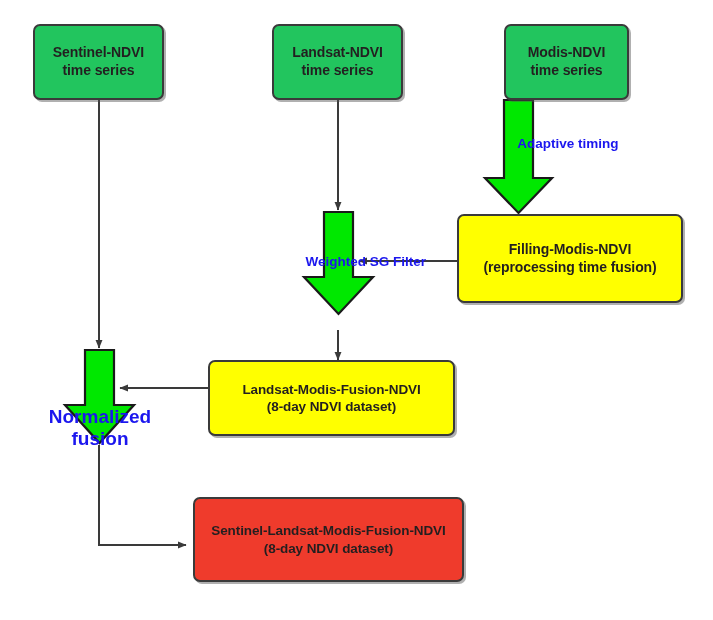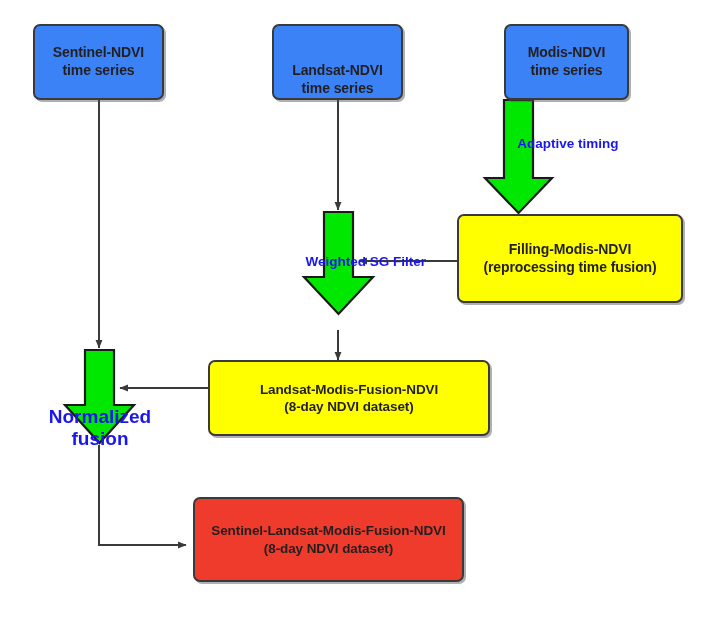--- a/index.html
+++ b/index.html
@@ -25,21 +25,21 @@
     display: flex;
     align-items: center;
     justify-content: center;
     text-align: center;
     color: #231f20;
     font-weight: bold;
     line-height: 1.28;
     box-shadow: 2px 2px 0 rgba(80,80,80,0.45);
     letter-spacing: -0.1px;
   }
-  .node-cyan { background: #3b82f6; }
+  .node-cyan { background: #22c55e; }
   .node-yellow { background: #ffff00; justify-content: center; }
   .node-red { background: #ef3b2c; }
 
   .node .lines { width: 100%; padding: 0 4px; box-sizing: border-box; }
   .node .l { display: block; white-space: nowrap; }
 
   .blue-label {
     position: absolute;
     color: #1b16ee;
     font-weight: bold;
@@ -95,42 +95,42 @@
     <path d="M85,350 L114,350 L114,405 L134,405 L99.5,443 L65,405 L85,405 Z" fill="#00e800" stroke="#1a1a1a" stroke-width="2.2" stroke-linejoin="miter"></path>
   </svg>
 
   <div class="node node-cyan" style="left:33px; top:24px; width:131px; height:76px; font-size:14px; z-index:30;">
     <span class="lines">
       <span class="l">Sentinel-NDVI</span>
       <span class="l">time series</span>
     </span>
   </div>
 
-  <div class="node node-cyan" style="left:272px; top:24px; width:131px; height:76px; font-size:14px; z-index:30;align-items:flex-end;">
+  <div class="node node-cyan" style="left:272px; top:24px; width:131px; height:76px; font-size:14px; z-index:30;">
     <span class="lines">
       <span class="l">Landsat-NDVI</span>
       <span class="l">time series</span>
     </span>
   </div>
 
   <div class="node node-cyan" style="left:504px; top:24px; width:125px; height:76px; font-size:14px; z-index:30;text-align:center;">
     <span class="lines">
       <span class="l">Modis-NDVI</span>
       <span class="l">time series</span>
     </span>
   </div>
 
   <div class="node node-yellow" style="left:457px; top:214px; width:226px; height:89px; font-size:14px; z-index:30;">
     <span class="lines">
       <span class="l">Filling-Modis-NDVI</span>
       <span class="l">(reprocessing time fusion)</span>
     </span>
   </div>
 
-  <div class="node node-yellow" style="left:208px; top:360px; width:282px; height:76px; font-size:13.5px; z-index:30;">
+  <div class="node node-yellow" style="left:208px; top:360px; width:247px; height:76px; font-size:13.5px; z-index:30;">
     <span class="lines">
       <span class="l">Landsat-Modis-Fusion-NDVI</span>
       <span class="l">(8-day NDVI dataset)</span>
     </span>
   </div>
 
   <div class="node node-red" style="left:193px; top:497px; width:271px; height:85px; font-size:13.5px; z-index:30;">
     <span class="lines">
       <span class="l">Sentinel-Landsat-Modis-Fusion-NDVI</span>
       <span class="l">(8-day NDVI dataset)</span>

